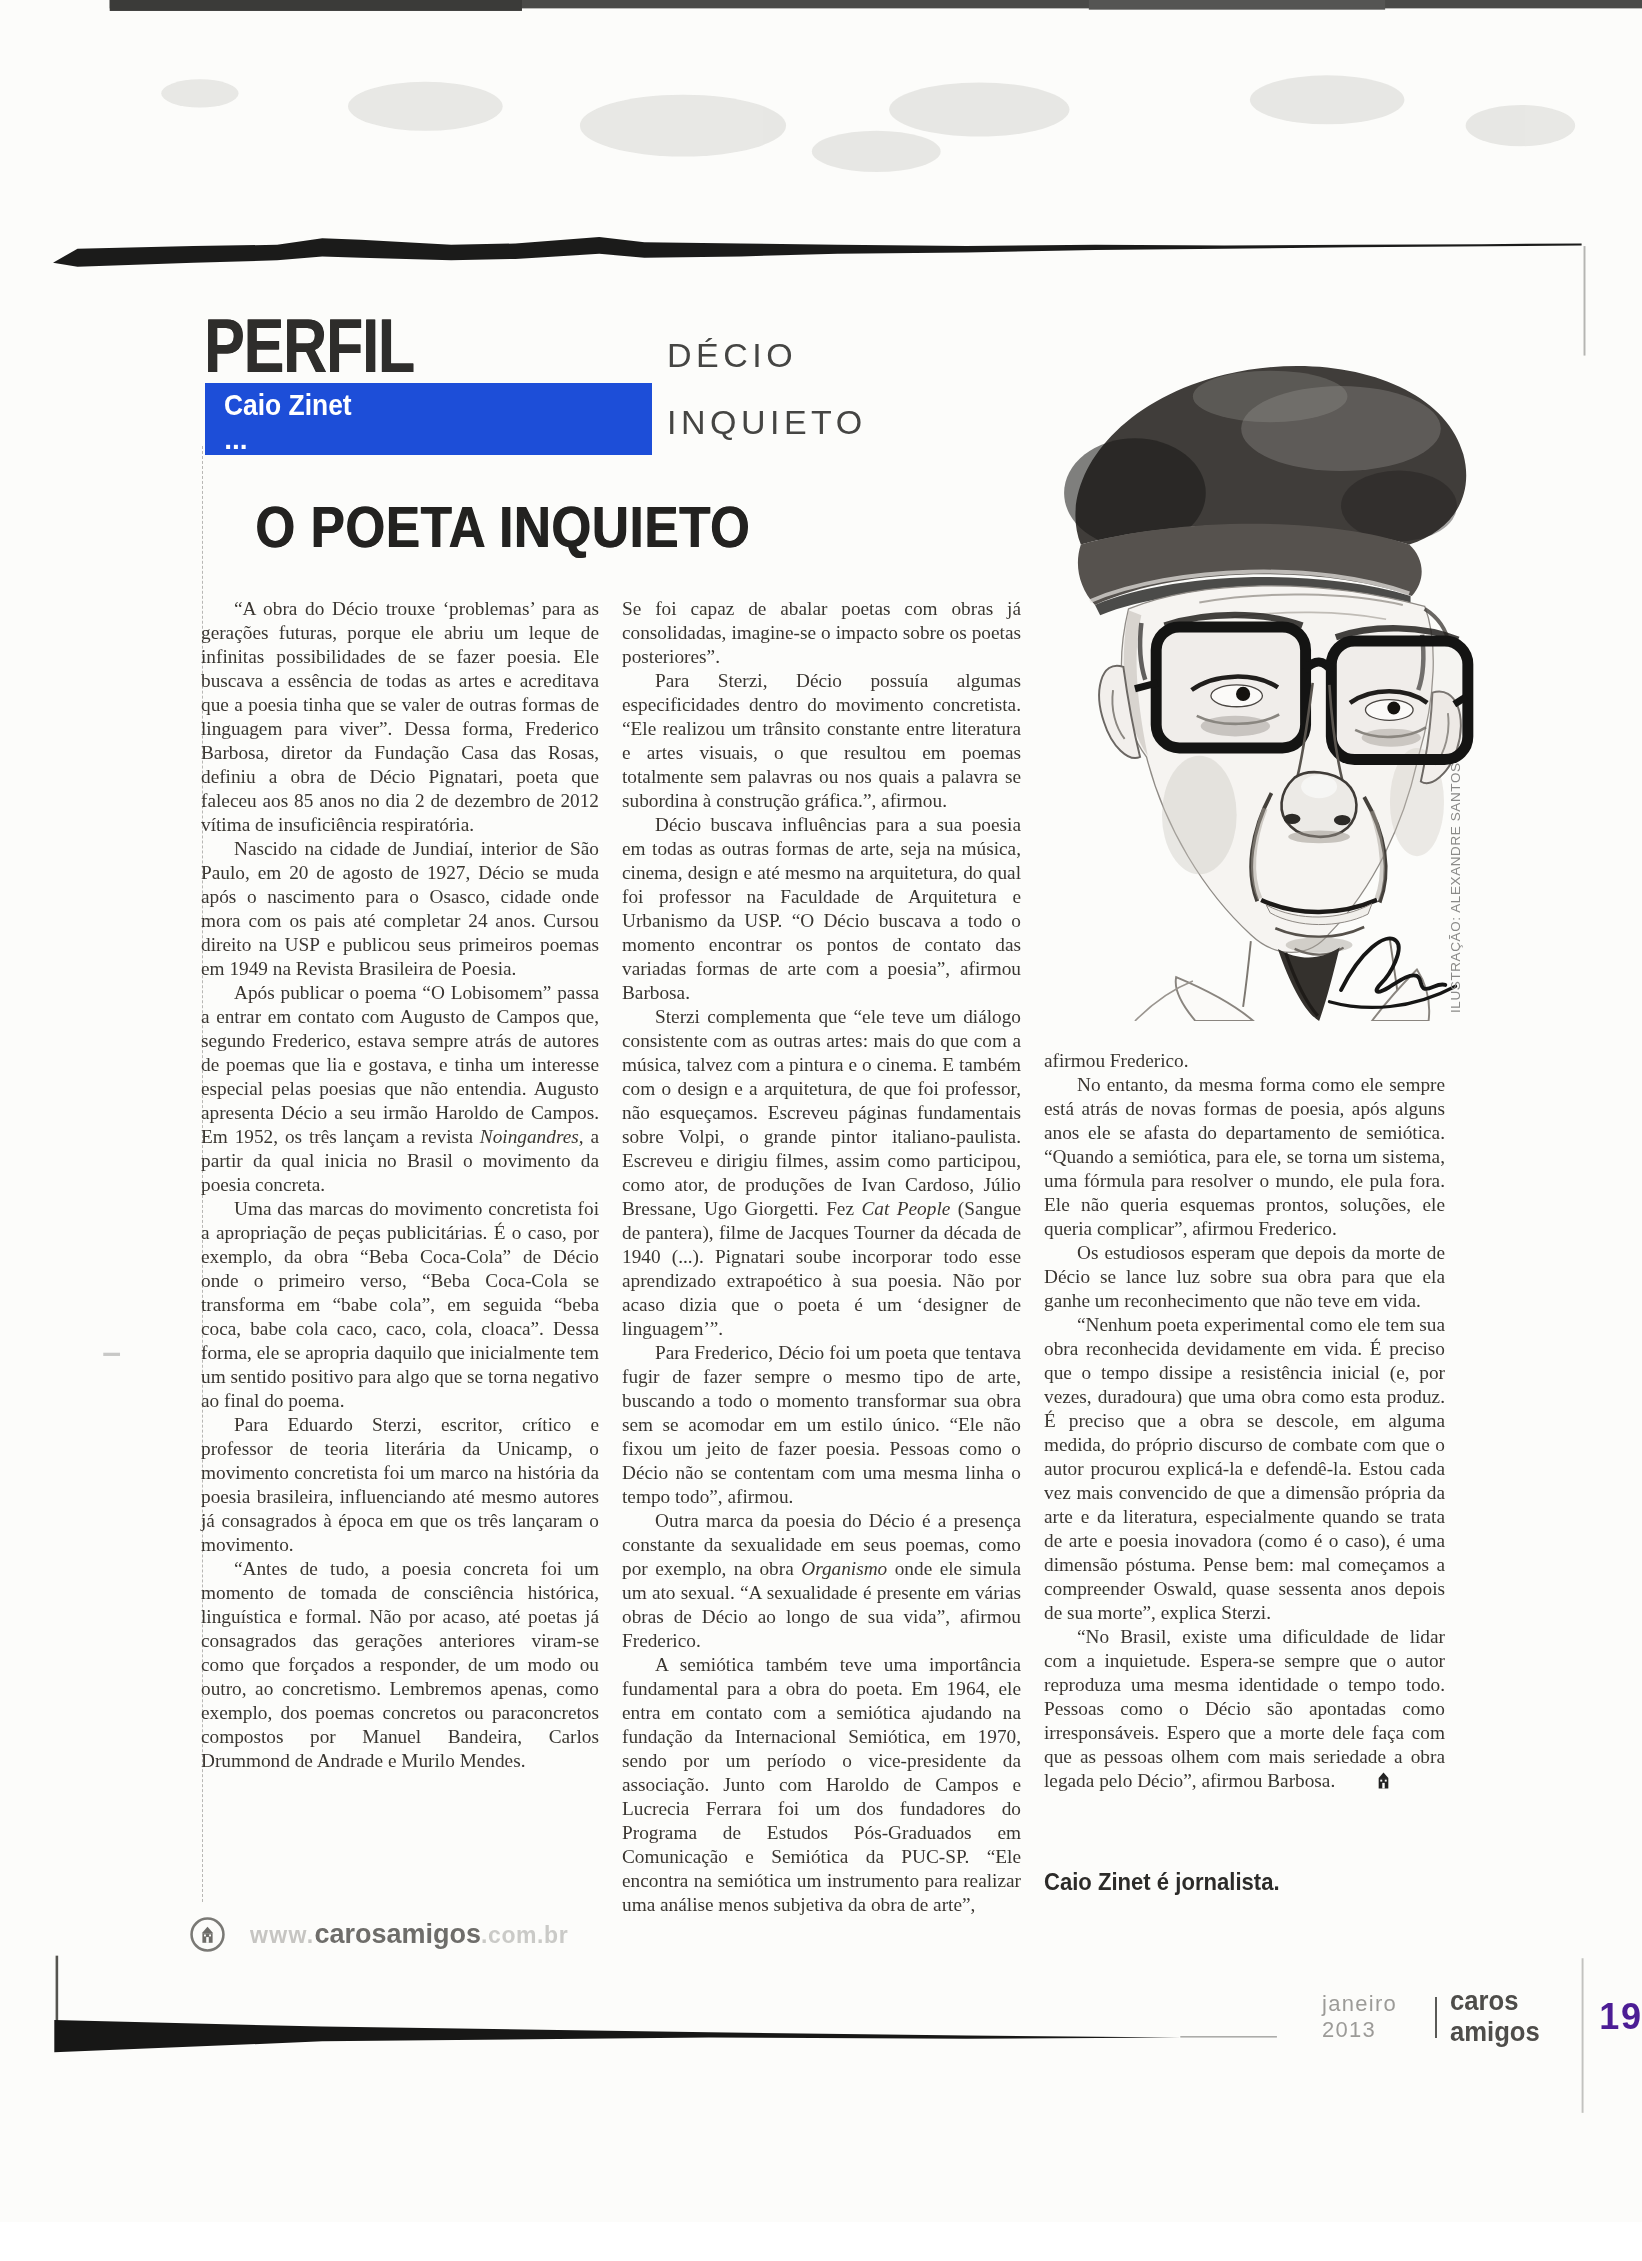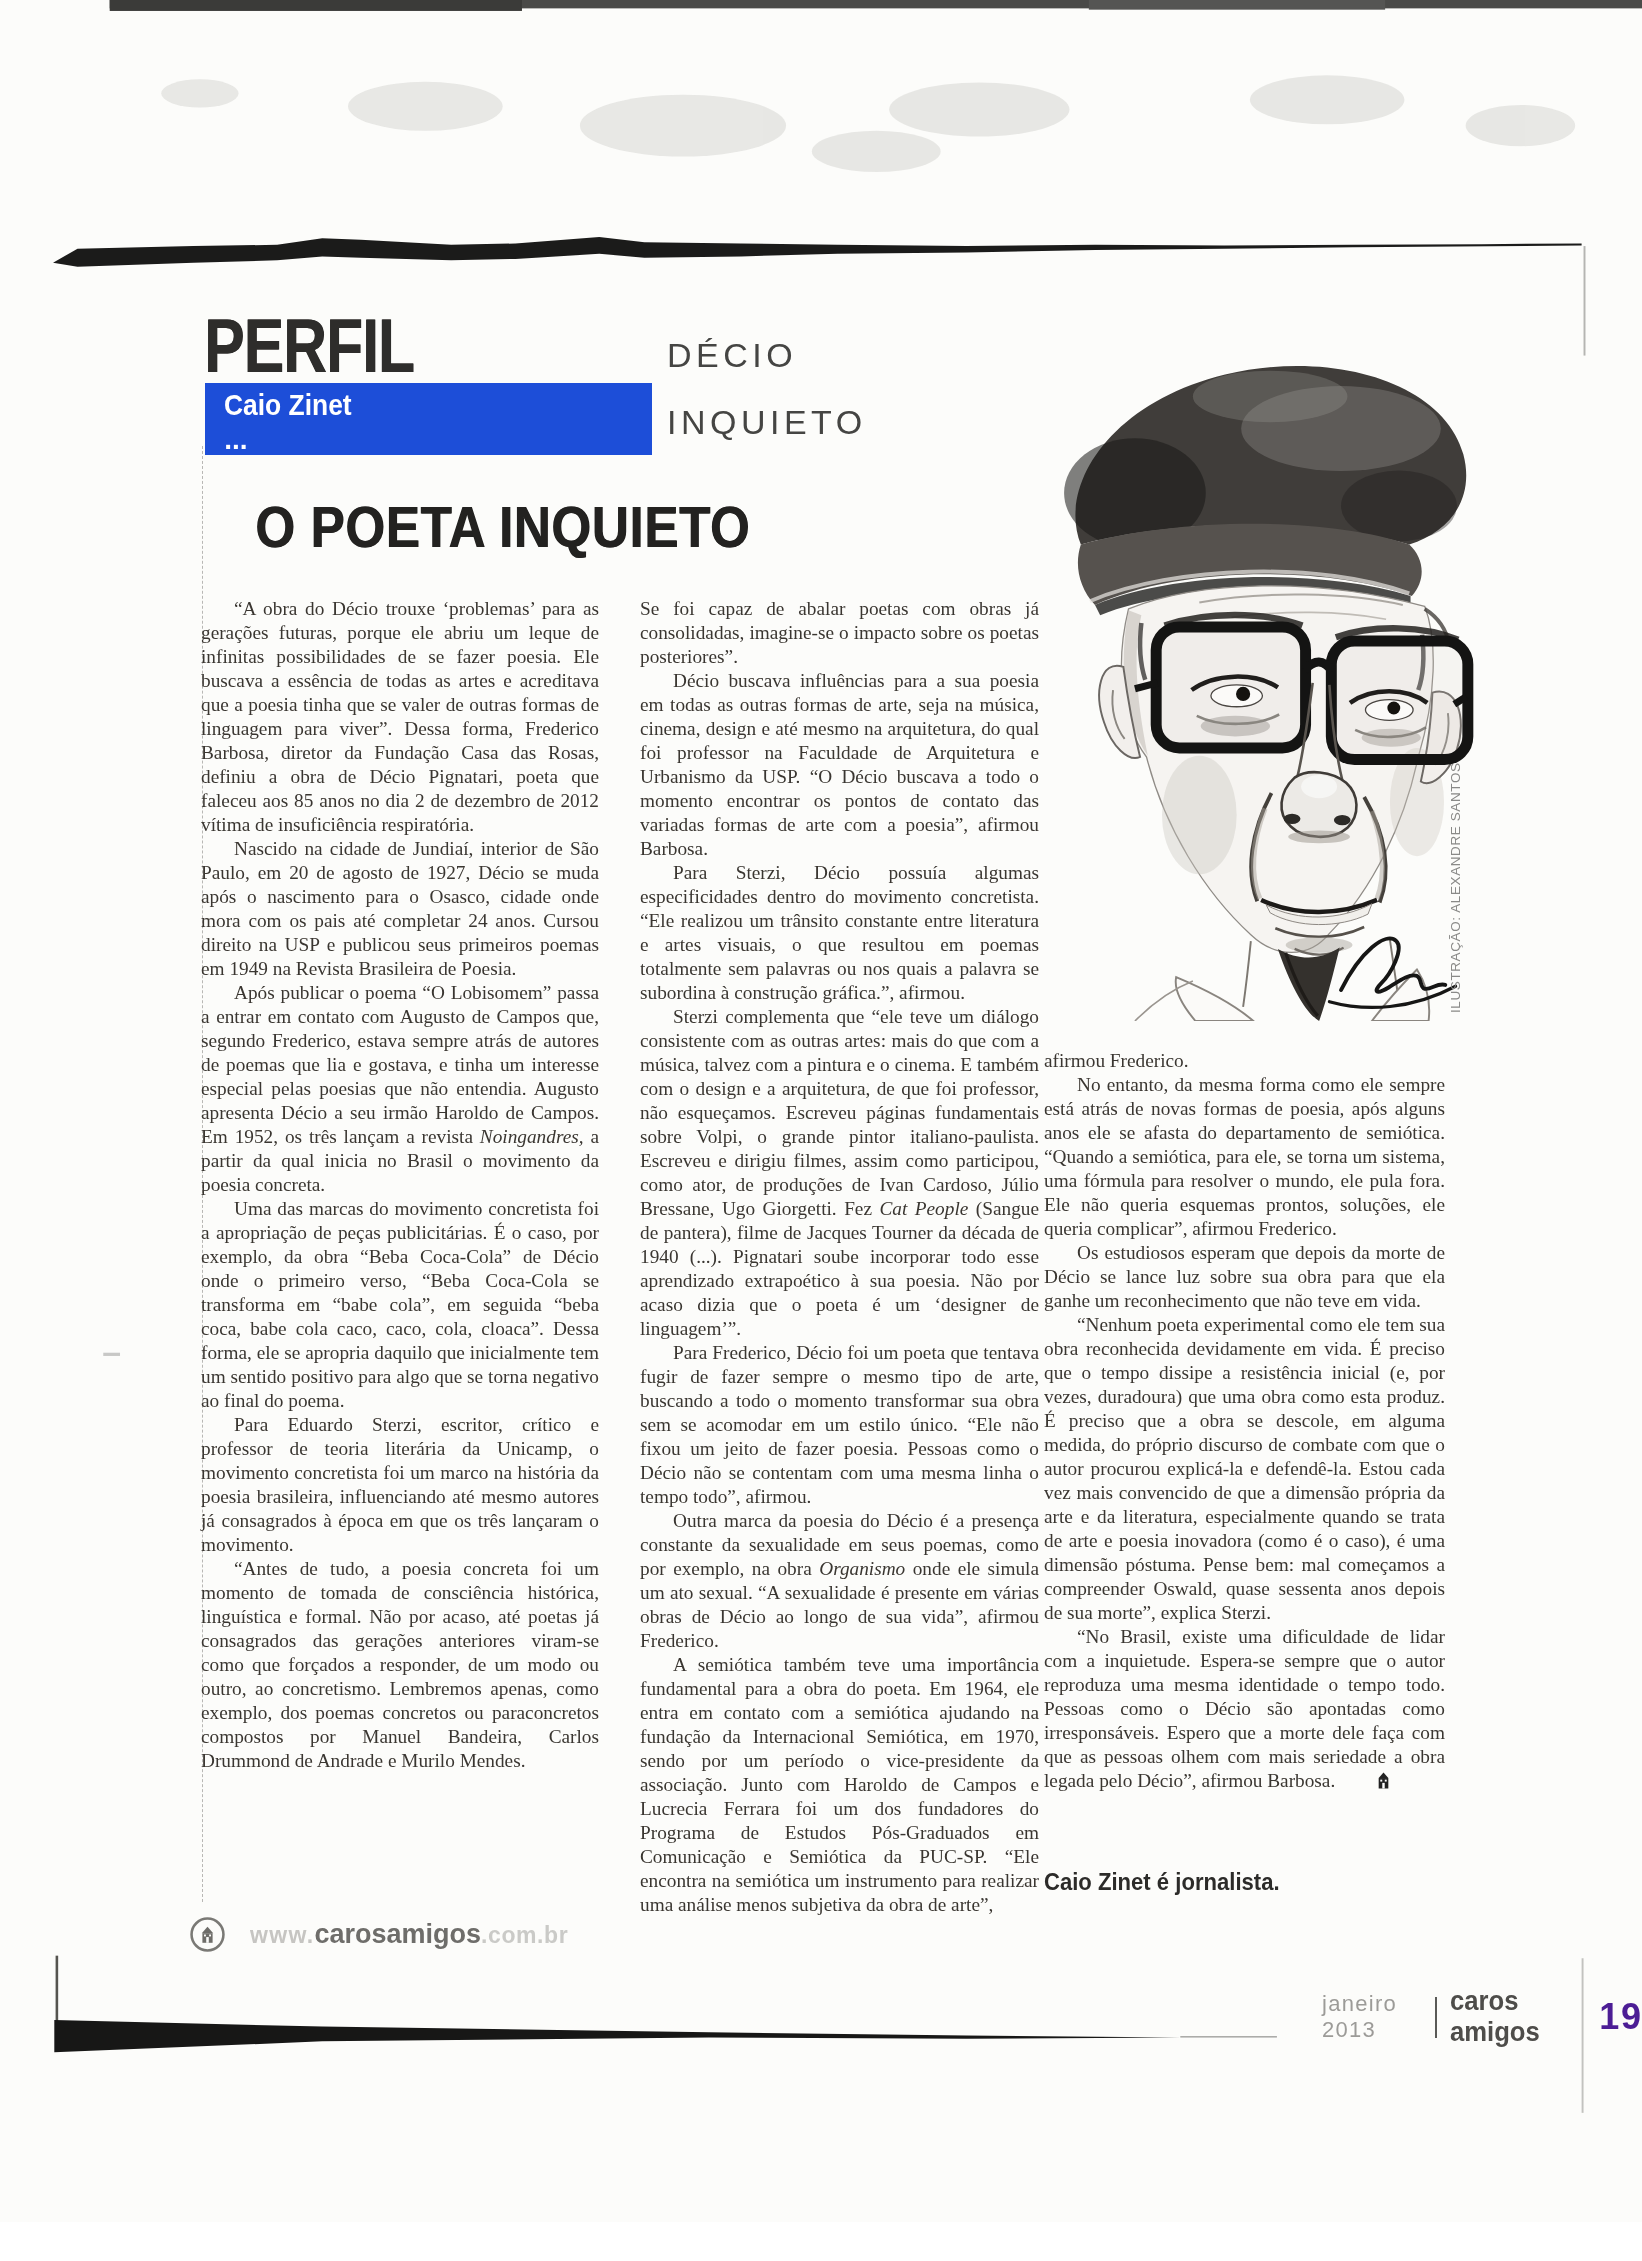--- a/index.html
+++ b/index.html
@@ -27,21 +27,21 @@
             font-size:57px;line-height:1;letter-spacing:0.6px;color:#232220;
             transform:scaleX(.9);transform-origin:left top;text-shadow:0.8px 0 0 #232220;}
 
   
   .col{position:absolute;font-size:19.3px;line-height:24px;color:#3a3631;text-align:justify;
        hyphens:auto;-webkit-hyphens:auto;}
   .col p{margin:0;text-indent:33px;}
   .col p.noindent{text-indent:0;}
   .col .it{font-style:italic;}
   .col1{left:201px;top:597px;width:398px;}
-  .col2{left:622px;top:597px;width:399px;margin-left:18px;}
+  .col2{left:622px;top:597px;width:399px;}
   .col3{left:1044px;top:1049px;width:401px;}
   .endmark{display:inline-block;vertical-align:-2.6px;margin-left:6.4px;}
   .byline{left:1044px;top:1868px;font-family:"Liberation Sans",sans-serif;font-weight:700;
           font-size:24px;color:#2c2b29;transform:scaleX(.92);transform-origin:left top;}
 
   
   .caricature{position:absolute;left:1038px;top:332px;width:445px;height:689px;}
   .illu-credit{left:1448px;top:1013px;width:245px;font-family:"Liberation Sans",sans-serif;
                font-size:13.5px;letter-spacing:0.6px;color:#8a8a88;white-space:nowrap;
                transform:rotate(-90deg);transform-origin:0 0;}
@@ -182,22 +182,22 @@
   <div class="col col1">
       <p><span>“A obra do Décio trouxe ‘problemas’ para as gerações futuras, porque ele abriu um leque de infinitas possibilidades de se fazer poesia. Ele buscava a essência de todas as artes e acreditava que a poesia tinha que se valer de outras formas de linguagem para viver”. Dessa forma, Frederico Barbosa, diretor da Fundação Casa das Rosas, definiu a obra de Décio Pignatari, poeta que faleceu aos 85 anos no dia 2 de dezembro de 2012 vítima de insuficiência respiratória.</span></p>
       <p><span>Nascido na cidade de Jundiaí, interior de São Paulo, em 20 de agosto de 1927, Décio se muda após o nascimento para o Osasco, cidade onde mora com os pais até completar 24 anos. Cursou direito na USP e publicou seus primeiros poemas em 1949 na Revista Brasileira de Poesia.</span></p>
       <p><span>Após publicar o poema “O Lobisomem” passa a entrar em contato com Augusto de Campos que, segundo Frederico, estava sempre atrás de autores de poemas que lia e gostava, e tinha um interesse especial pelas poesias que não entendia. Augusto apresenta Décio a seu irmão Haroldo de Campos. Em 1952, os três lançam a revista </span><span class="it">Noingandres,</span><span> a partir da qual inicia no Brasil o movimento da poesia concreta.</span></p>
       <p><span>Uma das marcas do movimento concretista foi a apropriação de peças publicitárias. É o caso, por exemplo, da obra “Beba Coca-Cola” de Décio onde o primeiro verso, “Beba Coca-Cola se transforma em “babe cola”, em seguida “beba coca, babe cola caco, caco, cola, cloaca”. Dessa forma, ele se apropria daquilo que inicialmente tem um sentido positivo para algo que se torna negativo ao final do poema.</span></p>
       <p><span>Para Eduardo Sterzi, escritor, crítico e professor de teoria literária da Unicamp, o movimento concretista foi um marco na história da poesia brasileira, influenciando até mesmo autores já consagrados à época em que os três lançaram o movimento.</span></p>
       <p><span>“Antes de tudo, a poesia concreta foi um momento de tomada de consciência histórica, linguística e formal. Não por acaso, até poetas já consagrados das gerações anteriores viram-se como que forçados a responder, de um modo ou outro, ao concretismo. Lembremos apenas, como exemplo, dos poemas concretos ou paraconcretos compostos por Manuel Bandeira, Carlos Drummond de Andrade e Murilo Mendes.</span></p>
     </div>
   <div class="col col2">
       <p class="noindent"><span>Se foi capaz de abalar poetas com obras já consolidadas, imagine-se o impacto sobre os poetas posteriores”.</span></p>
+      <p><span>Para Sterzi, Décio possuía algumas especificidades dentro do movimento concretista. “Ele realizou um trânsito constante entre literatura e artes visuais, o que resultou em poemas totalmente sem palavras ou nos quais a palavra se subordina à construção gráfica.”, afirmou.</span></p>
       <p><span>Décio buscava influências para a sua poesia em todas as outras formas de arte, seja na música, cinema, design e até mesmo na arquitetura, do qual foi professor na Faculdade de Arquitetura e Urbanismo da USP. “O Décio buscava a todo o momento encontrar os pontos de contato das variadas formas de arte com a poesia”, afirmou Barbosa.</span></p>
-      <p><span>Para Sterzi, Décio possuía algumas especificidades dentro do movimento concretista. “Ele realizou um trânsito constante entre literatura e artes visuais, o que resultou em poemas totalmente sem palavras ou nos quais a palavra se subordina à construção gráfica.”, afirmou.</span></p>
       <p><span>Sterzi complementa que “ele teve um diálogo consistente com as outras artes: mais do que com a música, talvez com a pintura e o cinema. E também com o design e a arquitetura, de que foi professor, não esqueçamos. Escreveu páginas fundamentais sobre Volpi, o grande pintor italiano-paulista. Escreveu e dirigiu filmes, assim como participou, como ator, de produções de Ivan Cardoso, Júlio Bressane, Ugo Giorgetti. Fez </span><span class="it">Cat People</span><span> (Sangue de pantera), filme de Jacques Tourner da década de 1940 (...). Pignatari soube incorporar todo esse aprendizado extrapoético à sua poesia. Não por acaso dizia que o poeta é um ‘designer de linguagem’”.</span></p>
       <p><span>Para Frederico, Décio foi um poeta que tentava fugir de fazer sempre o mesmo tipo de arte, buscando a todo o momento transformar sua obra sem se acomodar em um estilo único. “Ele não fixou um jeito de fazer poesia. Pessoas como o Décio não se contentam com uma mesma linha o tempo todo”, afirmou.</span></p>
       <p><span>Outra marca da poesia do Décio é a presença constante da sexualidade em seus poemas, como por exemplo, na obra </span><span class="it">Organismo</span><span> onde ele simula um ato sexual. “A sexualidade é presente em várias obras de Décio ao longo de sua vida”, afirmou Frederico.</span></p>
       <p><span>A semiótica também teve uma importância fundamental para a obra do poeta. Em 1964, ele entra em contato com a semiótica ajudando na fundação da Internacional Semiótica, em 1970, sendo por um período o vice-presidente da associação. Junto com Haroldo de Campos e Lucrecia Ferrara foi um dos fundadores do Programa de Estudos Pós-Graduados em Comunicação e Semiótica da PUC-SP. “Ele encontra na semiótica um instrumento para realizar uma análise menos subjetiva da obra de arte”,</span></p>
     </div>
   <div class="col col3">
       <p class="noindent"><span>afirmou Frederico.</span></p>
       <p><span>No entanto, da mesma forma como ele sempre está atrás de novas formas de poesia, após alguns anos ele se afasta do departamento de semiótica. “Quando a semiótica, para ele, se torna um sistema, uma fórmula para resolver o mundo, ele pula fora. Ele não queria esquemas prontos, soluções, ele queria complicar”, afirmou Frederico.</span></p>
       <p><span>Os estudiosos esperam que depois da morte de Décio se lance luz sobre sua obra para que ela ganhe um reconhecimento que não teve em vida.</span></p>
       <p><span>“Nenhum poeta experimental como ele tem sua obra reconhecida devidamente em vida. É preciso que o tempo dissipe a resistência inicial (e, por vezes, duradoura) que uma obra como esta produz. É preciso que a obra se descole, em alguma medida, do próprio discurso de combate com que o autor procurou explicá-la e defendê-la. Estou cada vez mais convencido de que a dimensão própria da arte e da literatura, especialmente quando se trata de arte e poesia inovadora (como é o caso), é uma dimensão póstuma. Pense bem: mal começamos a compreender Oswald, quase sessenta anos depois de sua morte”, explica Sterzi.</span></p>

